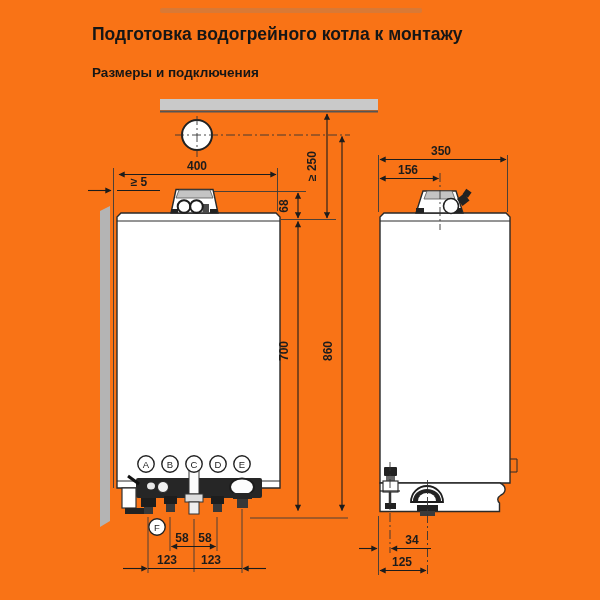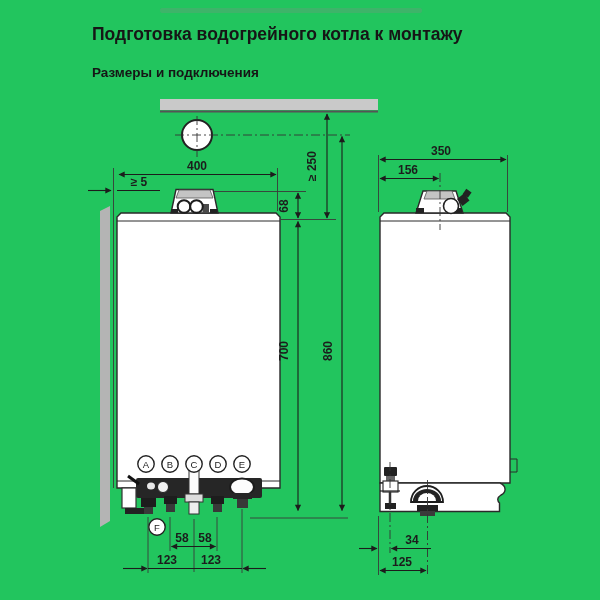--- a/index.html
+++ b/index.html
@@ -1,16 +1,16 @@
 <!DOCTYPE html>
 <html><head>
 <meta charset="utf-8">
 <style>
   html,body{margin:0;padding:0;background:#ffffff;}
-  .page{position:relative;width:600px;height:600px;background:#22c55e;overflow:hidden;}
+  .page{position:relative;width:600px;height:600px;background:#f97316;overflow:hidden;}
   svg{display:block;}
   svg text{font-family:"Liberation Sans","DejaVu Sans",sans-serif;}
   .title{font-size:17.5px;font-weight:bold;fill:#161616;}
   .subtitle{font-size:13.5px;font-weight:bold;fill:#161616;}
   .dimtxt{font-size:12px;font-weight:bold;fill:#1c1c1c;text-anchor:middle;}
   .lettertxt{font-size:9.5px;fill:#1c1c1c;text-anchor:middle;font-weight:normal;}
   .outline{fill:#ffffff;stroke:#2a2a2a;stroke-width:1.4;}
   .thin{stroke:#2a2a2a;stroke-width:1;fill:none;}
   .dim{stroke:#1c1c1c;stroke-width:1.1;fill:none;}
   .ext{stroke:#3a3a3a;stroke-width:0.9;fill:none;}

